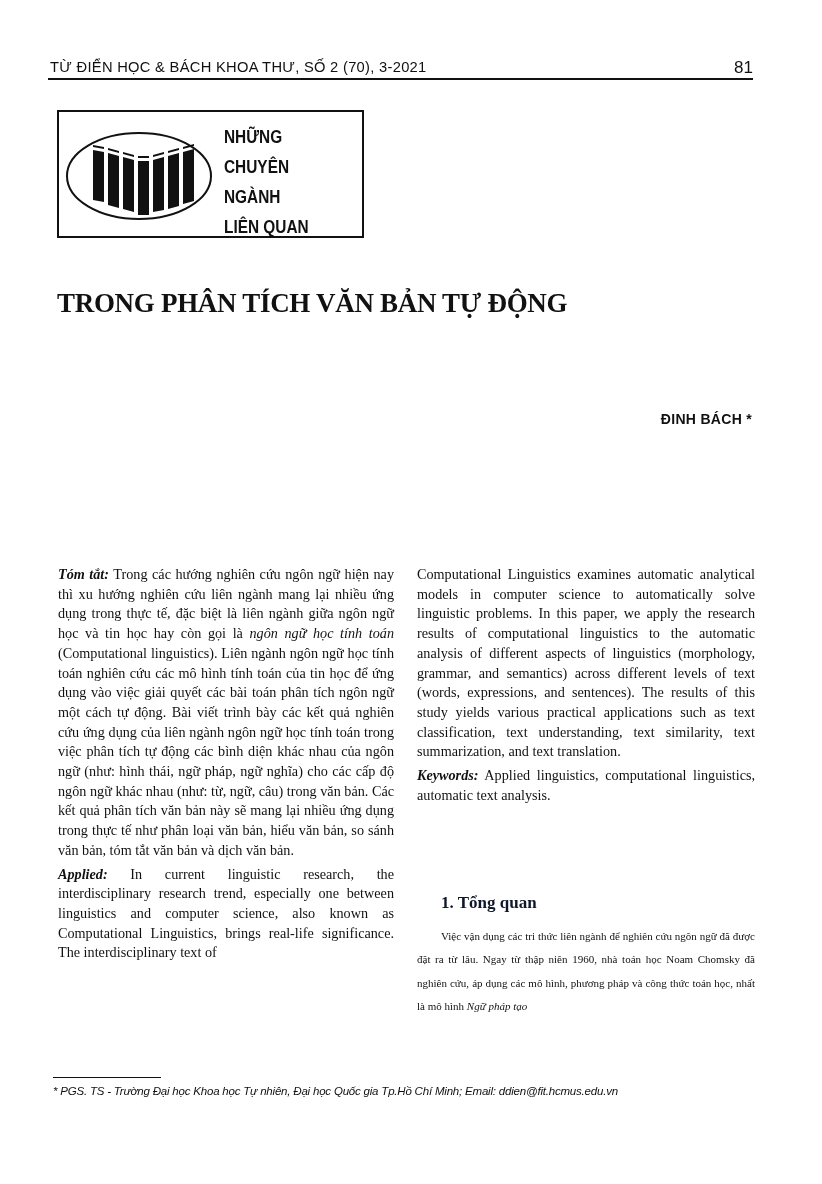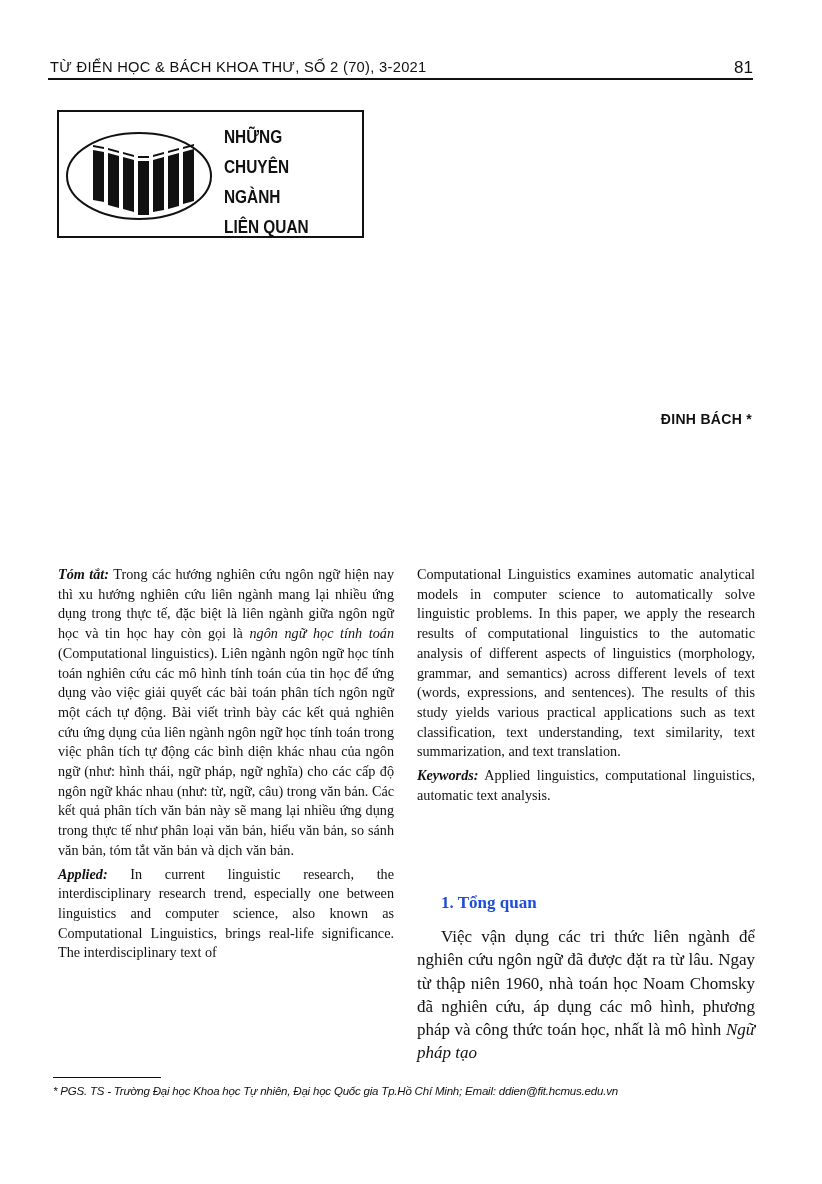--- a/index.html
+++ b/index.html
@@ -19,22 +19,22 @@
 
   .author { position:absolute; right:70px; top:411px; font-family:"Liberation Sans", sans-serif; font-weight:bold; font-size:14px; color:#111; letter-spacing:0.3px; }
 
   .col { position:absolute; font-family:"Liberation Serif", serif; font-size:14.2px; line-height:19.7px; text-align:justify; color:#111; }
   .col-left { left:58px; top:565px; width:336px; }
   .col-right { left:417px; top:565px; width:338px; }
   .col p { margin:0 0 4px 0; }
   .col .lbl { font-weight:bold; font-style:italic;margin-top:6px; }
   .col em { font-style:italic; }
 
-  .section-heading { position:absolute; left:441px; top:893px; font-family:"Liberation Serif", serif; font-weight:bold; font-size:17px; color:#1d4ed8; }
-  .body-text { position:absolute; left:417px; top:925px; width:338px; font-family:"Liberation Serif", serif; font-size:17px; line-height:23.3px; text-align:justify; text-indent:24px; color:#111; margin:0; }
+  .section-heading { position:absolute; left:441px; top:893px; font-family:"Liberation Serif", serif; font-weight:bold; font-size:17px; color:#0f172a; }
+  .body-text { position:absolute; left:417px; top:925px; width:338px; font-family:"Liberation Serif", serif; font-size:11px; line-height:23.3px; text-align:justify; text-indent:24px; color:#111; margin:0; }
   .body-text em { font-style:italic; }
 
   .footnote-rule { position:absolute; left:53px; top:1077px; width:108px; height:1px; background:#111; }
   .footnote { position:absolute; left:53px; top:1085px; font-family:"Liberation Sans", sans-serif; font-style:italic; font-size:11.5px; color:#111; white-space:nowrap; letter-spacing:-0.2px; }
 </style>
 </head>
 <body>
 
 <div class="running-header">
   <span class="title">TỪ ĐIỂN HỌC &amp; BÁCH KHOA THƯ, SỐ 2 (70), 3-2021</span>
@@ -64,20 +64,21 @@
   </svg>
   <div class="section-label">
     <div>NHỮNG</div>
     <div>CHUYÊN</div>
     <div>NGÀNH</div>
     <div>LIÊN QUAN</div>
   </div>
 </div>
 
 <div class="article-title">
+  <div>TRONG PHÂN TÍCH VĂN BẢN TỰ ĐỘNG</div>
 </div>
 
 <div class="author">ĐINH BÁCH *</div>
 
 <div class="col col-left">
   <p><span class="lbl">Tóm tắt:</span><span> Trong các hướng nghiên cứu ngôn ngữ hiện nay thì xu hướng nghiên cứu liên ngành mang lại nhiều ứng dụng trong thực tế, đặc biệt là liên ngành giữa ngôn ngữ học và tin học hay còn gọi là </span><em>ngôn ngữ học tính toán</em><span> (Computational linguistics). Liên ngành ngôn ngữ học tính toán nghiên cứu các mô hình tính toán của tin học để ứng dụng vào việc giải quyết các bài toán phân tích ngôn ngữ một cách tự động. Bài viết trình bày các kết quả nghiên cứu ứng dụng của liên ngành ngôn ngữ học tính toán trong việc phân tích tự động các bình diện khác nhau của ngôn ngữ (như: hình thái, ngữ pháp, ngữ nghĩa) cho các cấp độ ngôn ngữ khác nhau (như: từ, ngữ, câu) trong văn bản. Các kết quả phân tích văn bản này sẽ mang lại nhiều ứng dụng trong thực tế như phân loại văn bản, hiểu văn bản, so sánh văn bản, tóm tắt văn bản và dịch văn bản.</span></p>
   <p><span class="lbl">Applied:</span><span> In current linguistic research, the interdisciplinary research trend, especially one between linguistics and computer science, also known as Computational Linguistics, brings real-life significance. The interdisciplinary text of</span></p>
 </div>
 
 <div class="col col-right">

